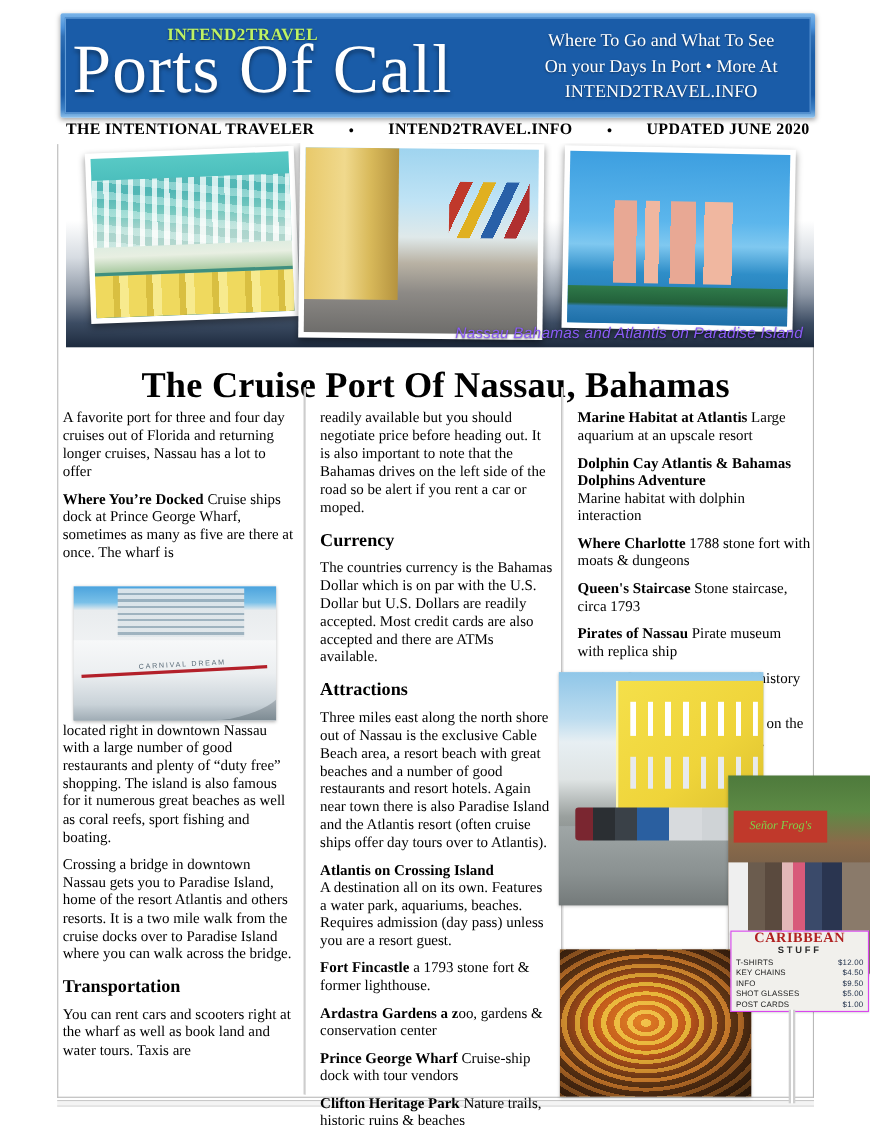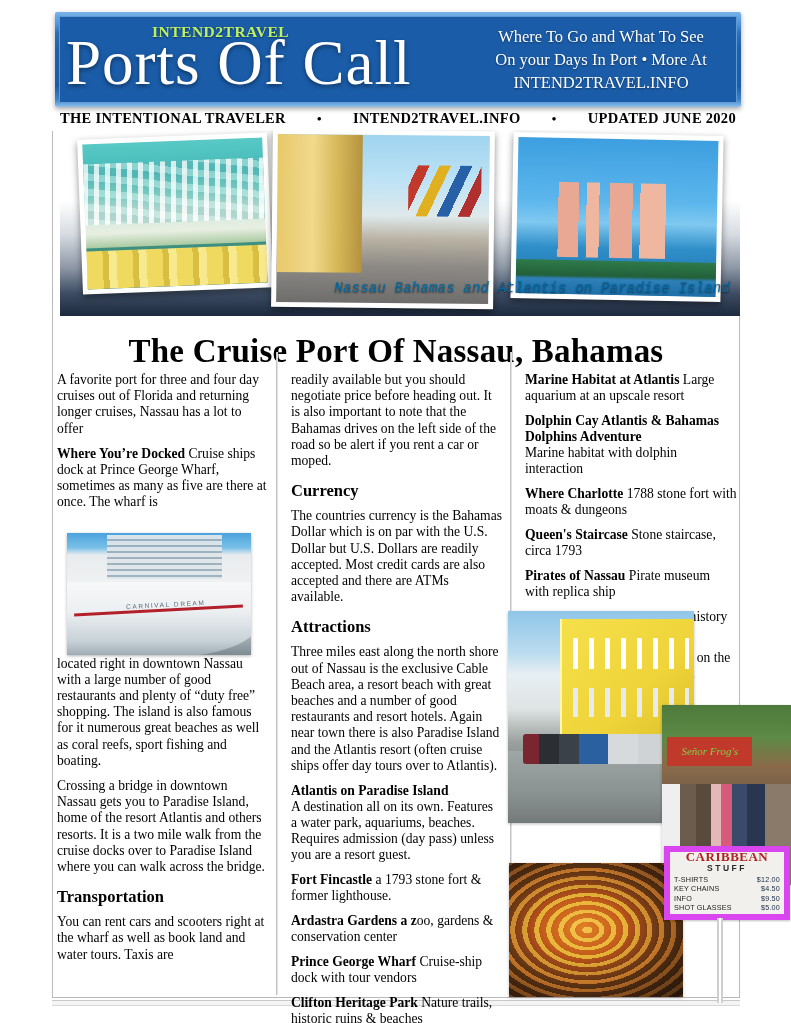--- a/index.html
+++ b/index.html
@@ -196,25 +196,25 @@
         #f0b7a0 68% 88%, transparent 88%);
   }
   .p3 .pic::after {
     content:"";
     position:absolute; left:0; bottom:0; width:100%; height:22%;
     background: linear-gradient(to bottom, #2f7a4a 0%, #22603a 45%, #2f7fb8 55%, #1d6fa8 100%);
   }
   .collage-caption {
     position: absolute;
     right: 10px;
-    bottom: 20px;
-    color: #0369a1;
+    bottom: 6px;
+    color: #8b5cf6;
     font-style: italic;
     font-size: 14px;
-    font-family: Liberation Mono, monospace;
+    font-family: Liberation Sans, sans-serif;
     letter-spacing: 0.2px;
     text-shadow: 0 1px 2px rgba(0,0,0,0.6);
     white-space: nowrap;
   }
 
   
   .headline {
     position: absolute;
     left: 52px;
     top: 310px;
@@ -397,21 +397,21 @@
   }
 
   
   .price-sign {
     position: absolute;
     left: 664px;
     top: 846px;
     width: 126px;
     height: 74px;
     background: #f1f0ec;
-    border: 6px solid #d946ef;
+    border: 1px solid #d946ef;
     box-sizing: border-box;
     overflow: hidden;
     box-shadow: 0 1px 2px rgba(0,0,0,0.25);
   }
   .price-sign .ps-title {
     position: absolute;
     left: 0; top: -3px; width: 100%;
     text-align: center;
     font-family: "Liberation Serif", serif;
     font-weight: bold;
@@ -516,21 +516,21 @@
   <div class="name">CARNIVAL DREAM</div>
 </div>
 
 <div class="col col-2">
   <p class="para">readily available but you should negotiate price before heading out. It is also important to note that the Bahamas drives on the left side of the road so be alert if you rent a car or moped.</p>
   <h3 class="sec">Currency</h3>
   <p class="para">The countries currency is the Bahamas Dollar which is on par with the U.S. Dollar but U.S. Dollars are readily accepted. Most credit cards are also accepted and there are ATMs available.</p>
   <h3 class="sec">Attractions</h3>
   <p class="para">Three miles east along the north shore out of Nassau is the exclusive Cable Beach area, a resort beach with great beaches and a number of good restaurants and resort hotels. Again near town there is also Paradise Island and the Atlantis resort (often cruise ships offer day tours over to Atlantis).</p>
   <div>
-      <p class="entry"><b>Atlantis on Paradise Island</b><br><span>A destination all on its own. Features a water park, aquariums, beaches. Requires admission (day pass) unless you are a resort guest.</span></p>
+      <p class="entry"><b>Atlantis on Crossing Island</b><br><span>A destination all on its own. Features a water park, aquariums, beaches. Requires admission (day pass) unless you are a resort guest.</span></p>
       <p class="entry"><b>Fort Fincastle</b><span> a 1793 stone fort &amp; former lighthouse.</span></p>
       <p class="entry"><b>Ardastra Gardens a z</b><span>oo, gardens &amp; conservation center</span></p>
       <p class="entry"><b>Prince George Wharf</b><span> Cruise-ship dock with tour vendors</span></p>
       <p class="entry"><b>Clifton Heritage Park</b><span> Nature trails, historic ruins &amp; beaches</span></p>
     </div>
 </div>
 
 <div class="col col-3">
   <div>
       <p class="entry"><b>Marine Habitat at Atlantis</b><span> Large aquarium at an upscale resort</span></p>

